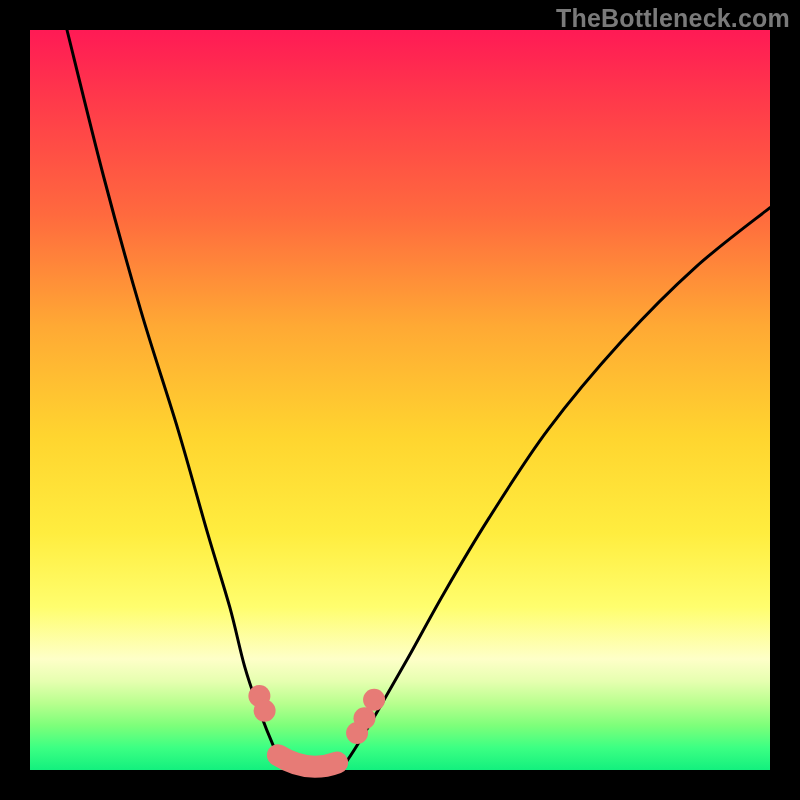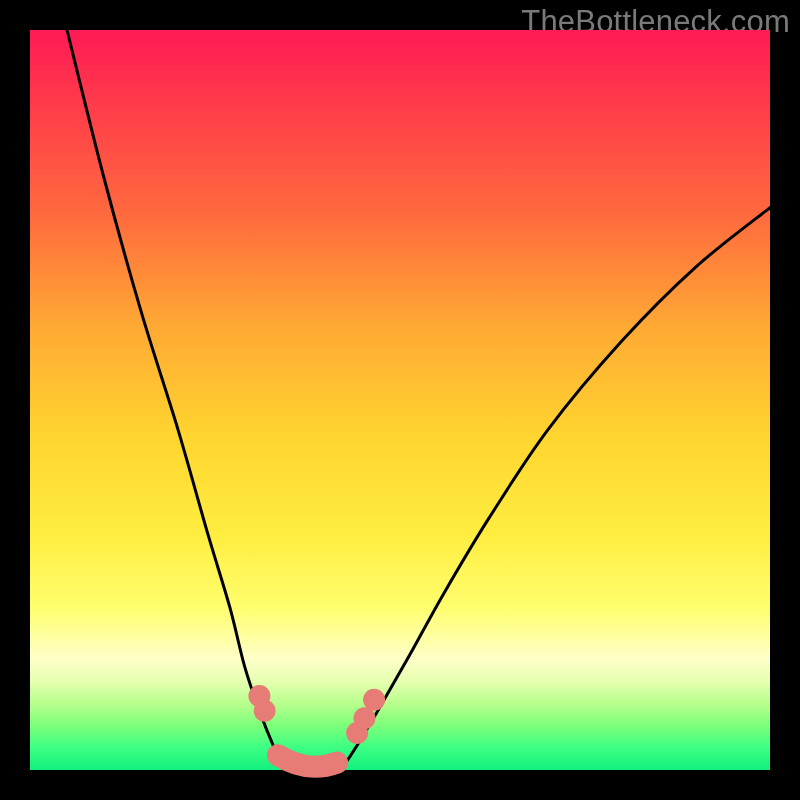--- a/index.html
+++ b/index.html
@@ -40,23 +40,23 @@
       #7dff7a 94%,
       #3cff83 97%,
       #13f07e 100%
     );
   }
   .watermark {
     position: absolute;
     top: 4px;
     right: 10px;
     color: #7a7a7a;
-    font-size: 31px;
+    font-size: 25px;
     letter-spacing: 0.2px;
-    font-weight: 400;
+    font-weight: 700;
     user-select: none;
   }
   svg.curve {
     position: absolute;
     top: 0;
     left: 0;
     width: 740px;
     height: 740px;
     overflow: visible;
   }

